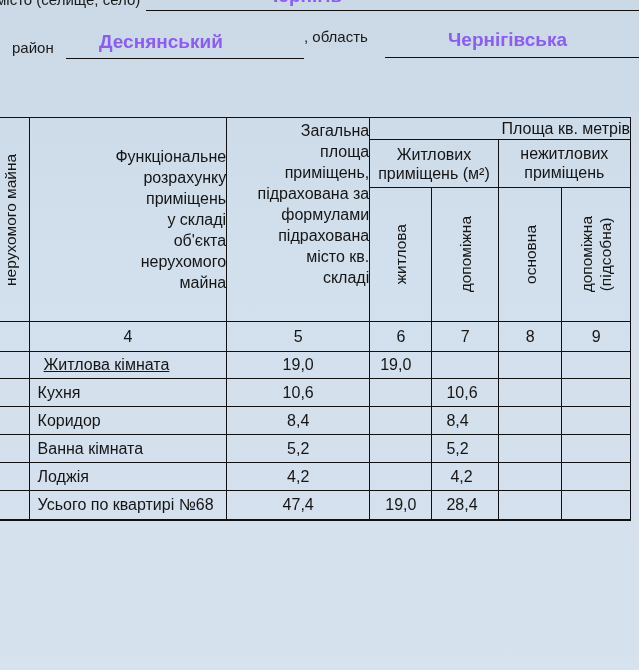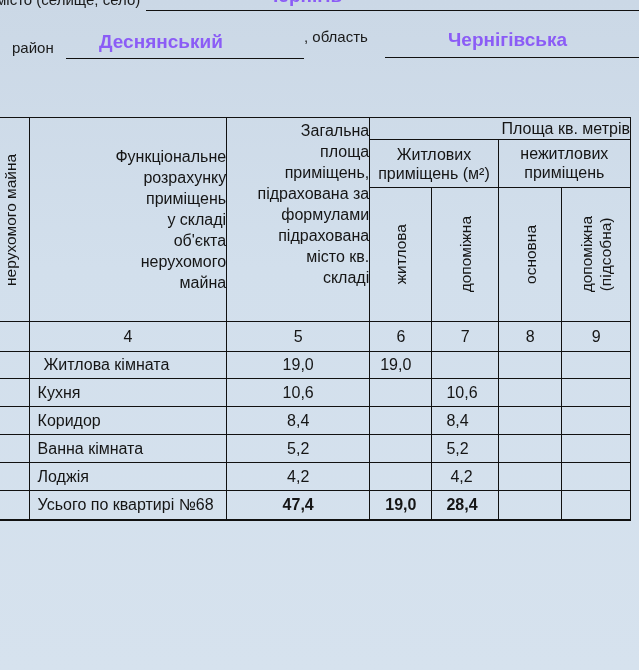--- a/index.html
+++ b/index.html
@@ -26,21 +26,21 @@
   .small { font-size:13px; line-height:19px; text-align:center; }
   .vert {
     writing-mode: vertical-rl; transform: rotate(180deg);
     text-align:center; font-size:15.5px; line-height:19px; margin:auto;
     white-space:nowrap;
   }
   .num { text-align:center; font-size:17px; }
   .name { padding-left:8px !important; font-size:17px; }
   .c { text-align:center; font-size:17px; }
   .l { padding-left:14px !important; font-size:17px; }
-  .bold { font-weight:bold;margin-top:24px; }
+  .bold { font-weight:normal;margin-top:24px; }
   .total-name { font-weight:normal; font-size:14.5px; padding-left:8px !important;border-radius:7px; }
 </style>
 </head>
 <body>
 
 <div class="abs label" style="left:-4px; top:-9px;">місто (селище, село)</div>
 <div class="abs val" style="left:265px; top:-15px;">Чернігів</div>
 <div class="line" style="left:146px; top:10px; width:500px;"></div>
 
 <div class="abs label" style="left:12px; top:39px;">район</div>
@@ -124,21 +124,21 @@
     <td class="num">4</td>
     <td class="num">5</td>
     <td class="num">6</td>
     <td class="num">7</td>
     <td class="num">8</td>
     <td class="num">9</td>
   </tr>
 
   <tr style="height:27px;">
     <td></td>
-    <td class="name" style="padding-left:14px !important;">Житлова кімната</td>
+    <td class="name" style="padding-left:14px !important;text-decoration:underline;">Житлова кімната</td>
     <td class="c">19,0</td>
     <td class="l" style="padding-left:10px !important;">19,0</td>
     <td class="l"></td>
     <td class="c"></td>
     <td class="c"></td>
   </tr>
   <tr style="height:28px;">
     <td></td>
     <td class="name">Кухня</td>
     <td class="c">10,6</td>

